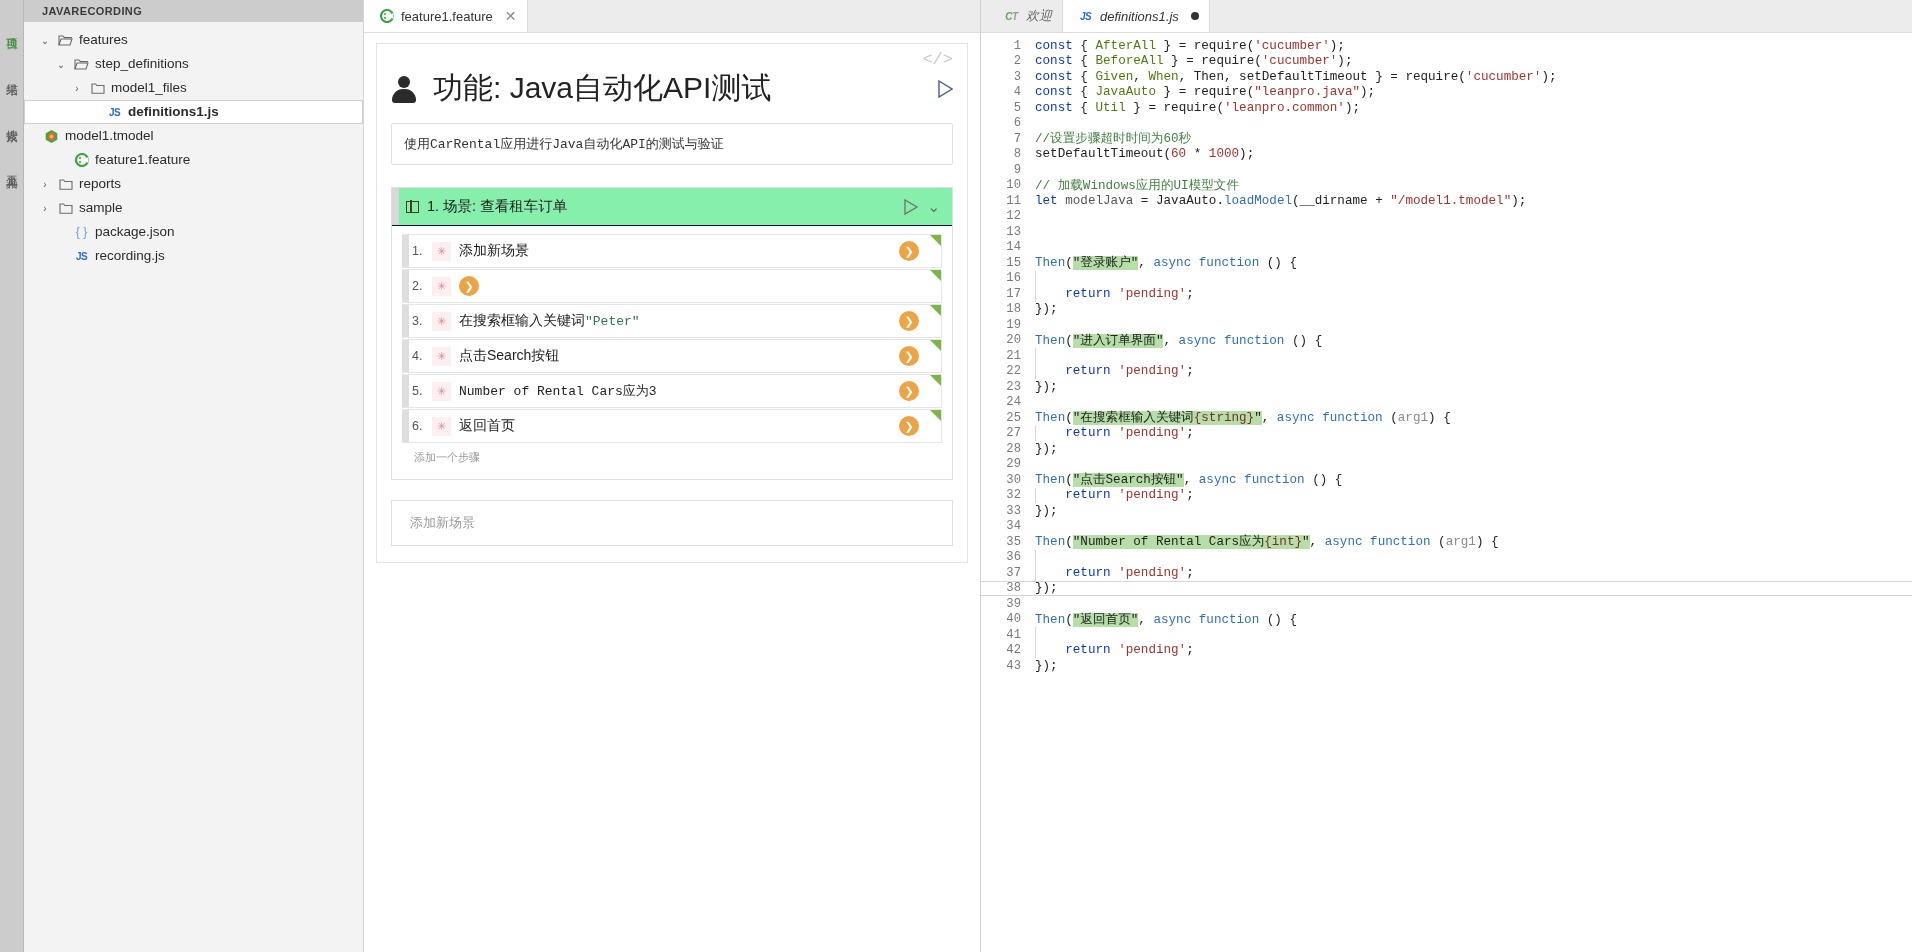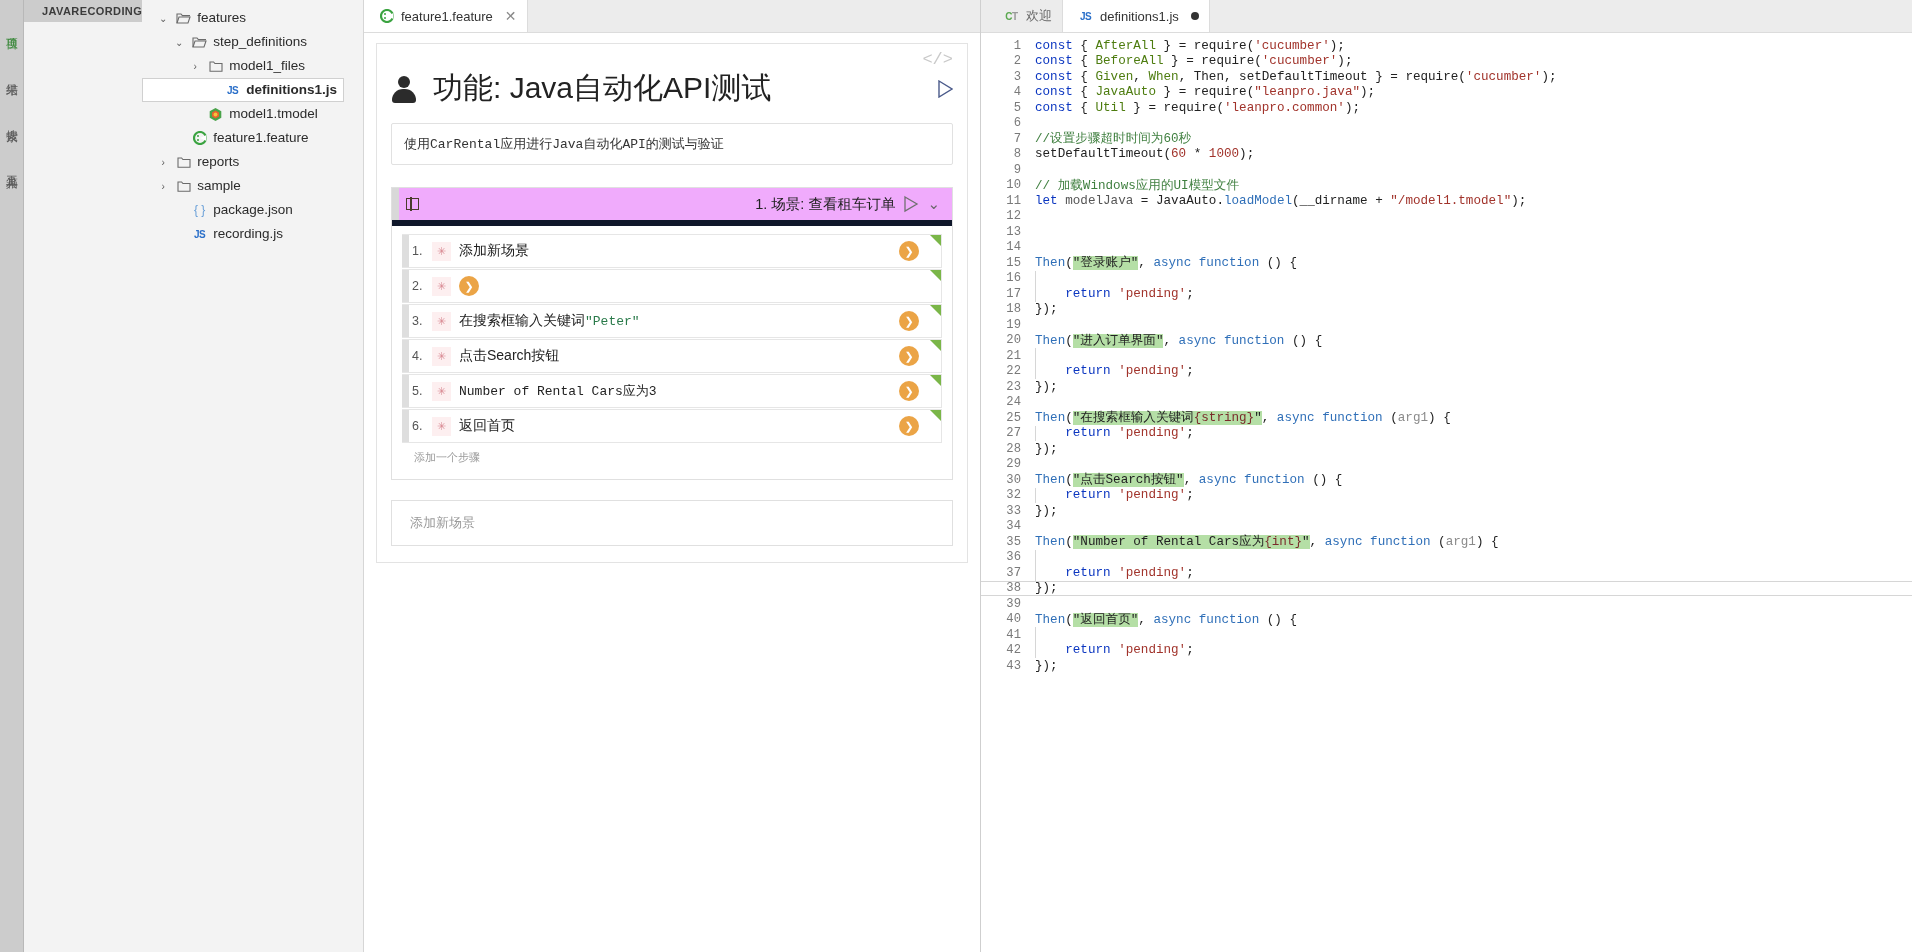--- a/index.html
+++ b/index.html
@@ -30,21 +30,21 @@
   .act-item.active::before {
     content: ""; position: absolute; left: -6px; top: 0; bottom: 0;
     width: 2px; background: #5aa84f;
   }
 
   
   .explorer {
     width: 340px; flex: 0 0 340px;
     background: #f3f3f3;
     border-right: 1px solid #d6d6d6;
-    display: flex; flex-direction: row;
+    display: flex; flex-direction: column;
   }
   .explorer-header {
     height: 22px; line-height: 22px;
     padding-left: 18px;
     font-size: 11px; font-weight: bold; letter-spacing: .4px;
     color: #3b3b3b; background: #cccccc;
   }
   .tree { padding-top: 6px; font-size: 13.5px; color: #2b2b2b; }
   .row {
     height: 24px; display: flex; align-items: center;
@@ -108,23 +108,23 @@
   .fdesc {
     margin-top: 14px; border: 1px solid #e1e1e1; border-radius: 2px;
     padding: 11px 12px; font-size: 13px; color: #333;
     font-family: "Liberation Mono", monospace;
   }
 
   .scenario {
     margin-top: 22px; border: 1px solid #e0e0e0; background: #fff;
   }
   .scn-head {
-    background: #f0abfc; border-bottom: 6px solid #0f172a;
+    background: #86efac; border-bottom: 1px solid #0f172a;
     height: 38px; display: flex; align-items: center; gap: 8px;
-    padding: 0 12px 0 8px; position: relative; text-align: right;
+    padding: 0 12px 0 8px; position: relative;
   }
   .scn-head::before {
     content:""; position:absolute; left:0; top:0; bottom:0; width:7px; background:#d8d8d8;
   }
   .film-ico {
     width: 13px; height: 12px; border: 1.6px solid #4a3b2a; position: relative; margin-left: 6px;
   }
   .film-ico::after {
     content:""; position:absolute; left:3px; top:-1.6px; bottom:-1.6px; width:1.6px; background:#4a3b2a;
   }
@@ -169,20 +169,21 @@
     padding-left: 18px; font-size: 13px; color: #9a9a9a;
   }
 
   
   .right {
     flex: 1; display: flex; flex-direction: column; background: #fff; min-width: 0;
   }
   .rtabbar {
     height: 33px; background: #ececec; display: flex; align-items: stretch;
     border-bottom: 1px solid #dcdcdc;
+    font-style: italic;
   }
   .codearea { flex: 1; overflow: hidden; position: relative; padding-top: 5px; }
   .cline {
     display: flex; height: 15.5px; align-items: center;
     font-family: "Liberation Mono", monospace; font-size: 12.6px;
     white-space: pre;
   }
   .cline.cursor { box-shadow: inset 0 -1px 0 #d6d6d6, inset 0 1px 0 #d6d6d6; }
   .lnum {
     width: 54px; flex: 0 0 54px; text-align: right; padding-right: 14px;
@@ -248,21 +249,21 @@
           </span>
           <span class="label">model1_files</span>
         </div>
         <div class="row selected" style="padding-left: 62px;">
           <span class="chev empty">›</span>
           <span class="ico">
             <span class="ico-js">JS</span>
           </span>
           <span class="label">definitions1.js</span>
         </div>
-        <div class="row" style="padding-left: 46px;">
+        <div class="row" style="">
           <span class="chev empty">›</span>
           <span class="ico">
             <svg width="15" height="15" viewBox="0 0 15 15">
               <polygon points="7.5,1 13.3,4.2 13.3,10.8 7.5,14 1.7,10.8 1.7,4.2" fill="#4aa34a"></polygon>
               <polygon points="7.5,3.6 11,5.6 11,9.6 7.5,11.6 4,9.6 4,5.6" fill="#e8612c"></polygon>
               <circle cx="7.5" cy="7.6" r="2" fill="#f5c33b"></circle>
             </svg>
           </span>
           <span class="label">model1.tmodel</span>
         </div>

